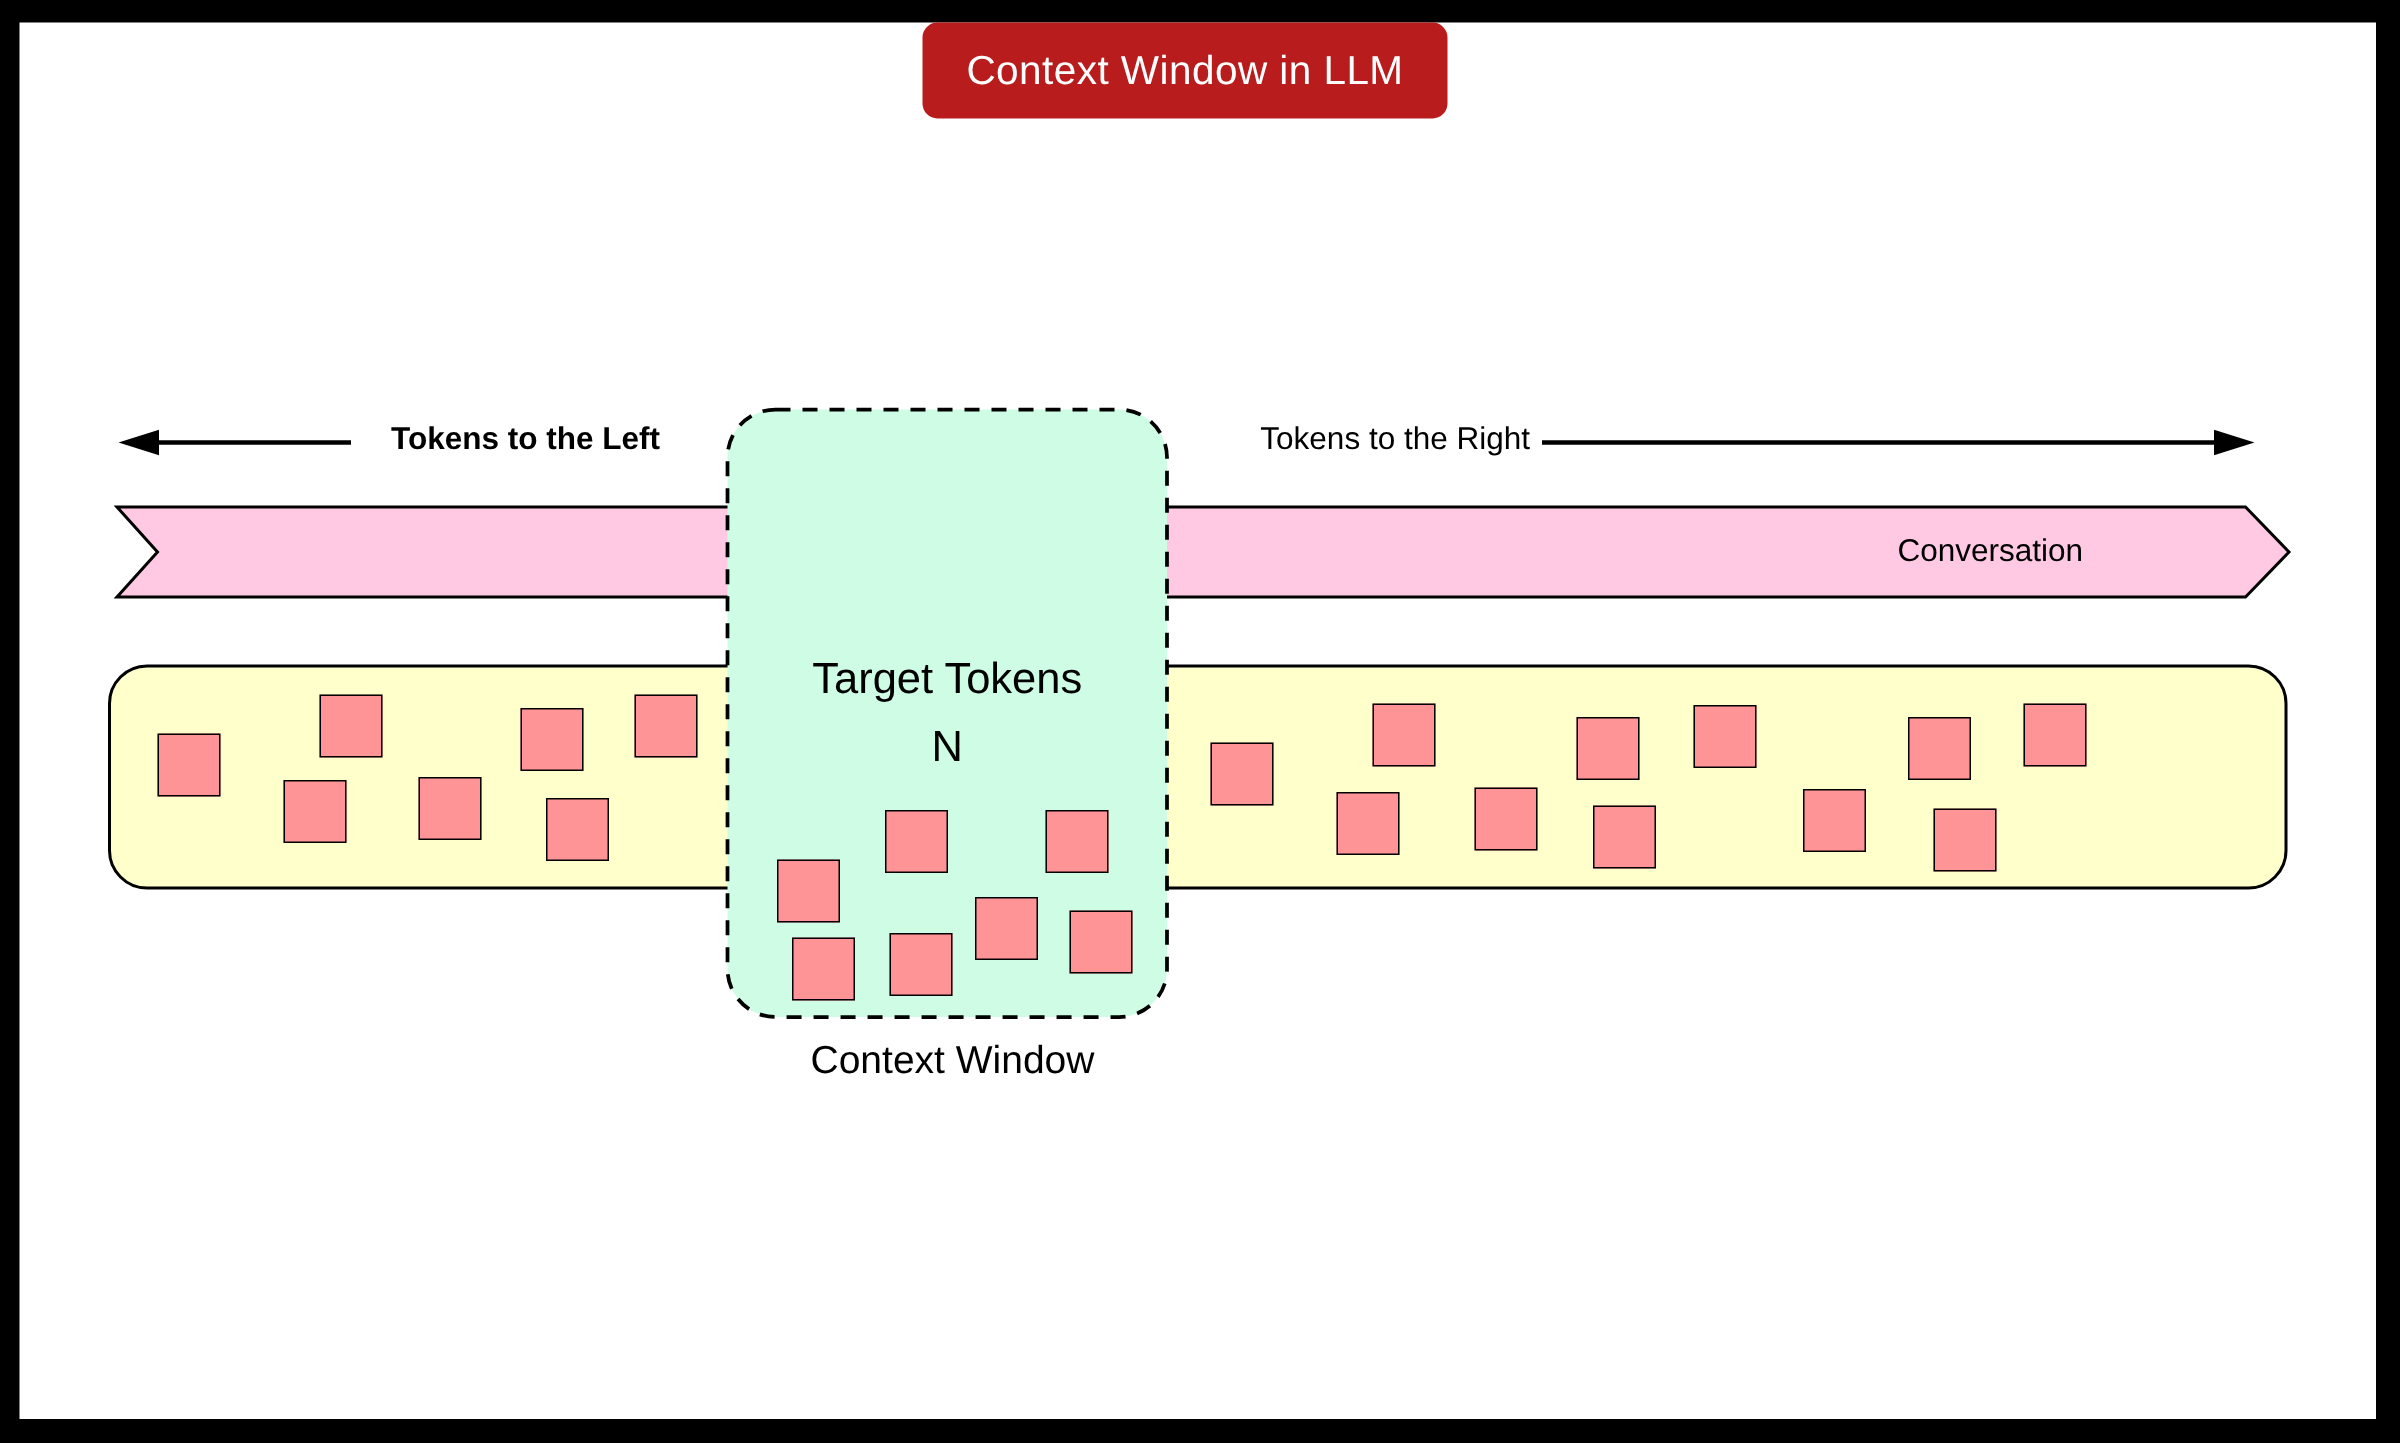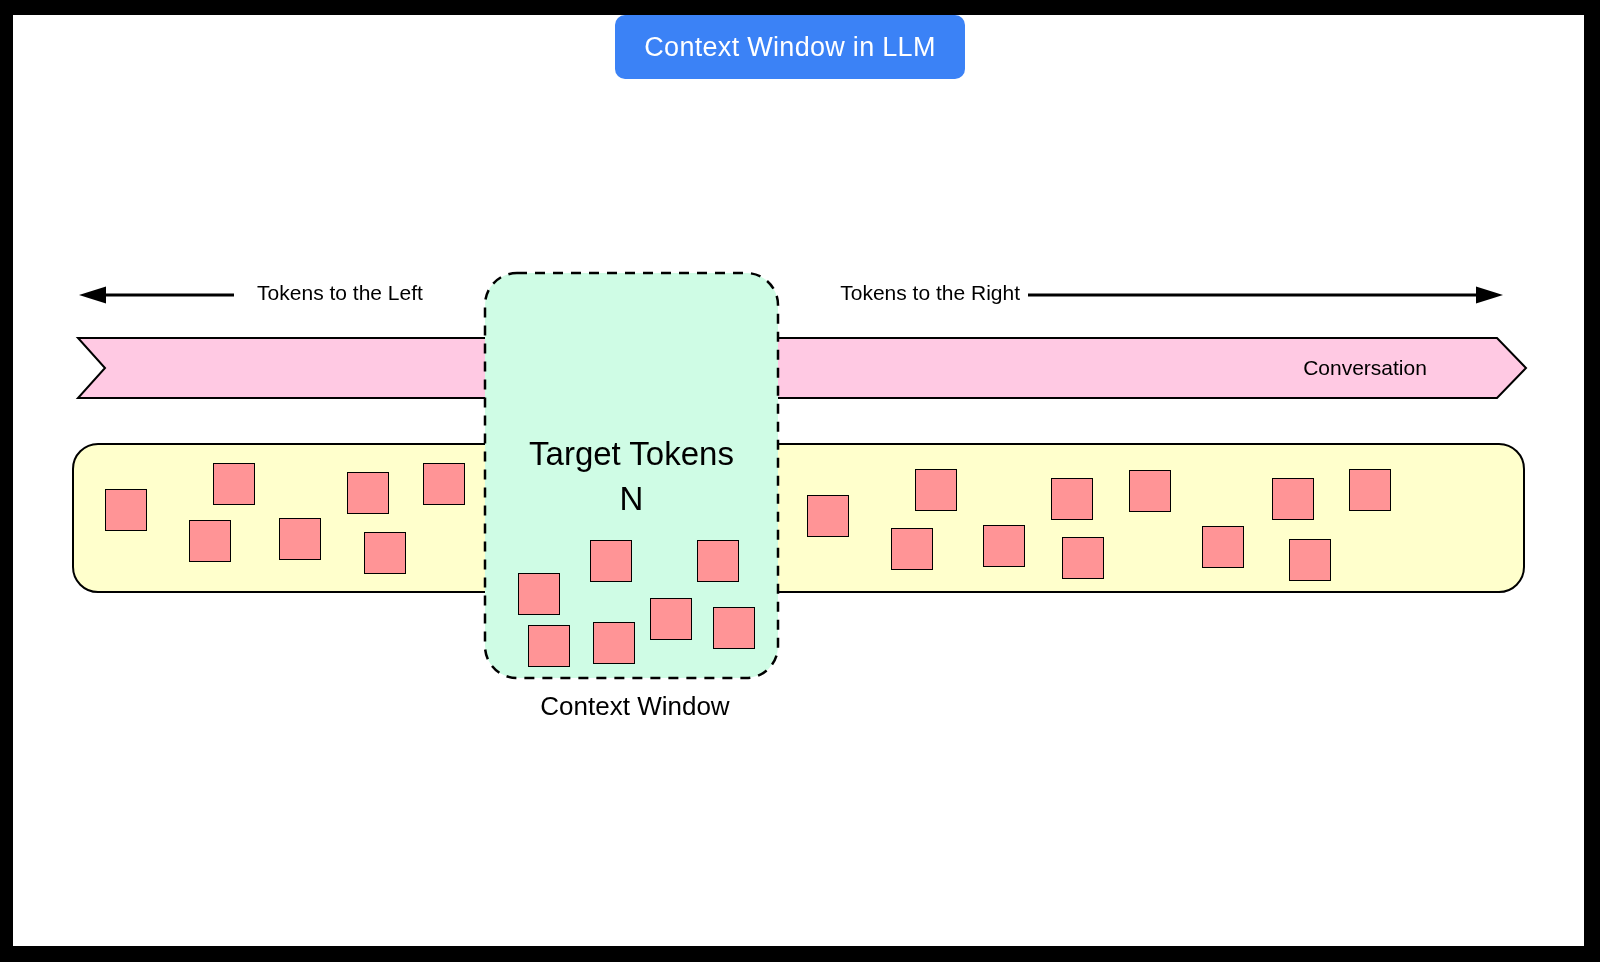--- a/index.html
+++ b/index.html
@@ -10,53 +10,53 @@
     position:relative;
     overflow:hidden;
   }
   #canvas{position:absolute;left:0;top:0;width:1600px;height:962px;}
   .panel{
     position:absolute;left:13px;top:15px;width:1571px;height:931px;
     background:#ffffff;z-index:0;
   }
   .title-banner{
     position:absolute;left:615px;top:15px;width:350px;height:64px;
-    background:#3b82f6;border-radius:10px;
+    background:#b91c1c;border-radius:10px;
     display:flex;align-items:center;justify-content:center;
     z-index:5;
   }
   .title-banner span{
     color:#ffffff;font-size:27px;letter-spacing:0.3px;
   }
   #ribbon-layer{
     position:absolute;left:0;top:0;width:1600px;height:962px;
     z-index:1;
   }
   .label{
     position:absolute;color:#000;z-index:5;
     font-size:21px;line-height:26px;height:26px;
   }
-  .left-label{left:240px;top:280px;width:200px;text-align:center;}
+  .left-label{left:240px;top:280px;width:200px;text-align:right;font-weight:bold;}
   .right-label{left:800px;top:280px;width:220px;text-align:right;}
-  .conversation-label{left:1265px;top:355px;width:200px;text-align:center;}
+  .conversation-label{left:1265px;top:355px;width:200px;text-align:left;}
   .cw-label{left:530px;top:693px;width:210px;text-align:center;font-size:26px;}
   .strip{
     position:absolute;left:72px;top:443px;width:1453px;height:150px;
     box-sizing:border-box;
     background:#FFFFCC;border:2px solid #000;border-radius:26px;
     z-index:1;
   }
   .context-box{
     position:absolute;left:483px;top:271px;width:297px;height:409px;
     z-index:3;
   }
   .cw-text{
     position:absolute;left:0;right:0;top:160px;
     text-align:center;color:#000;
-    font-size:33px;line-height:45px;
+    font-size:29px;line-height:45px;
     z-index:4;
   }
   .token{
     position:absolute;
     box-sizing:border-box;
     border:1.5px solid #000;
   }
 </style>
 </head>
 <body>

